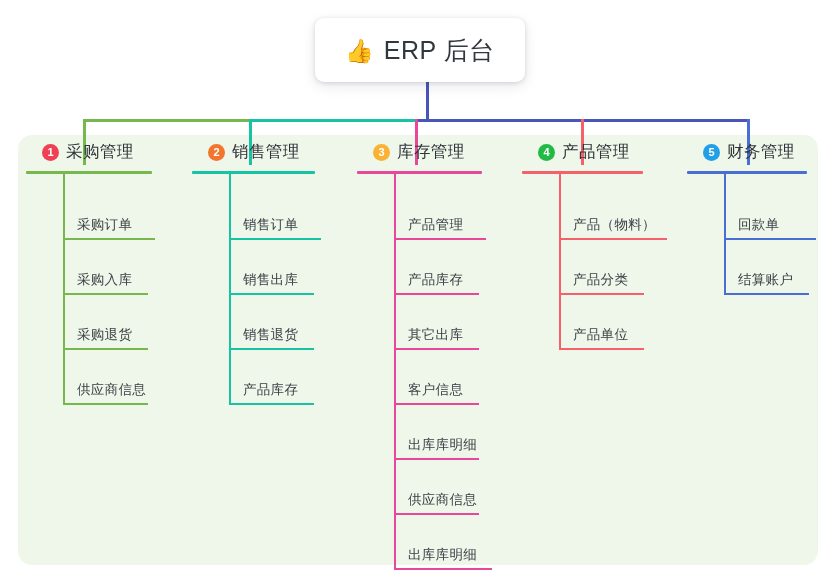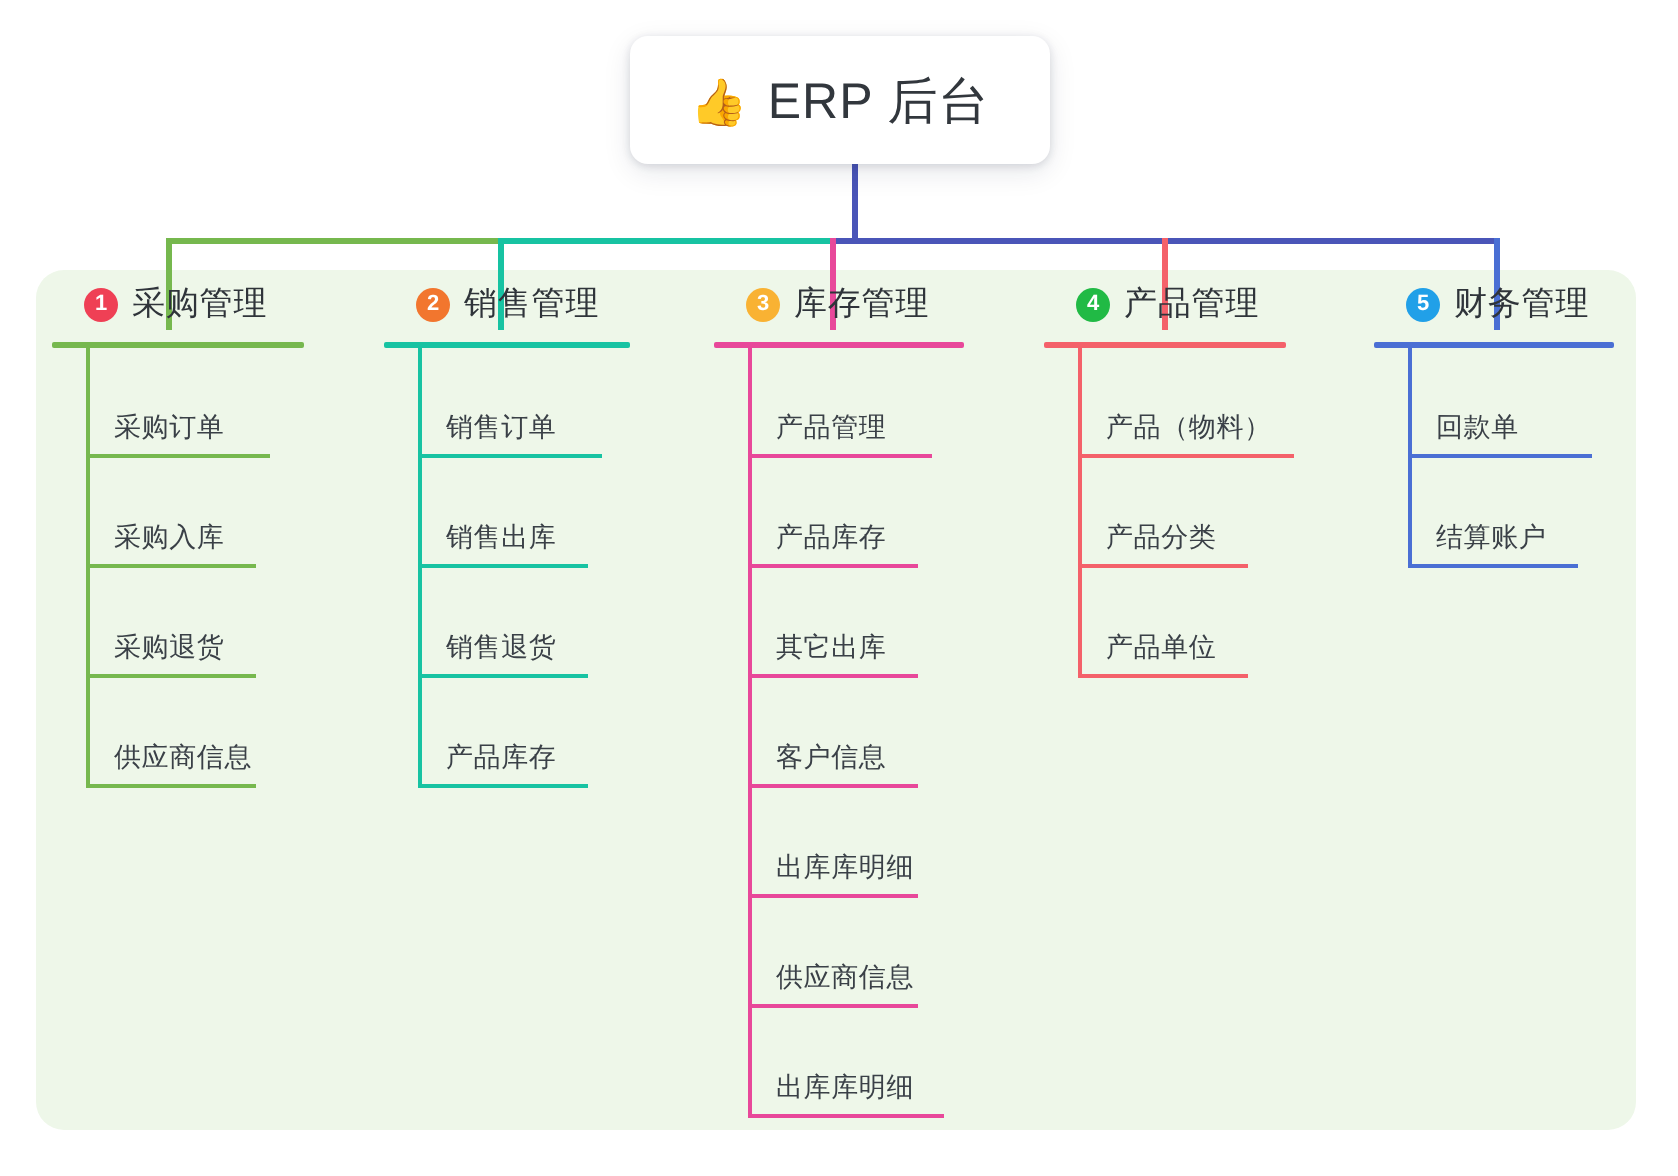--- a/index.html
+++ b/index.html
@@ -105,22 +105,22 @@
     white-space: nowrap;
     letter-spacing: .4px;
   }
   .head-rule {
     height: 3px;
     border-radius: 1px;
     margin-top: 2px;
   }
   .col-body {
     position: relative;
-    margin-left: 21px;
-    padding-top: 0;
+    margin-left: 41px;
+    padding-top: 11px;
   }
   .spine {
     position: absolute;
     left: 0;
     top: 0;
     bottom: 0;
     width: 2px;
   }
   .leaf {
     position: relative;

